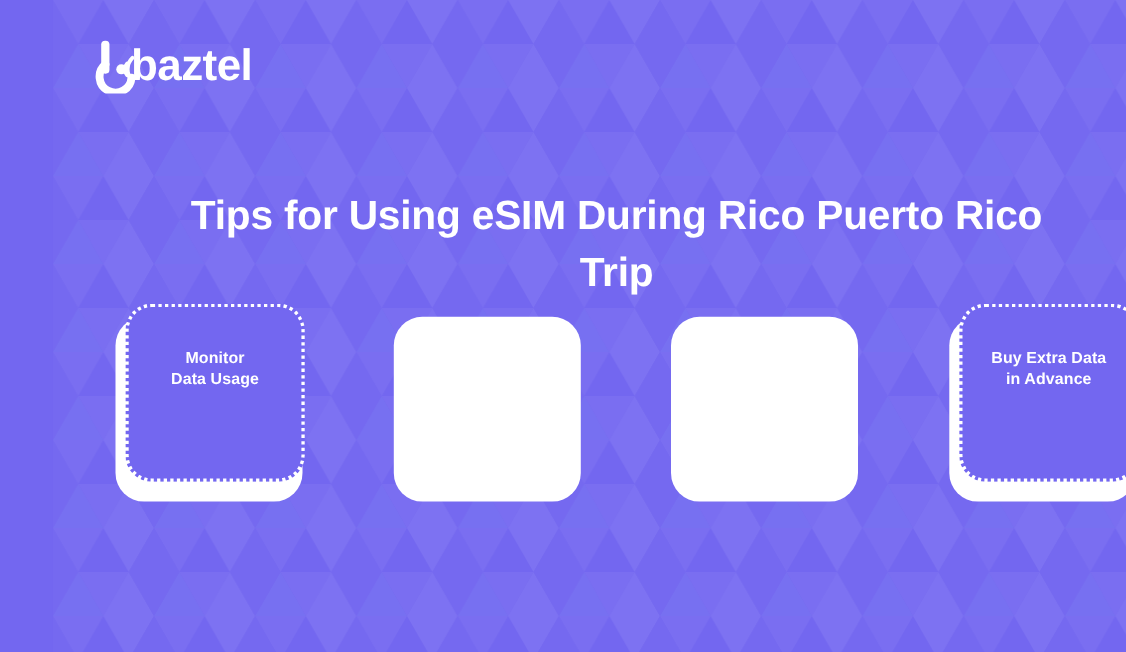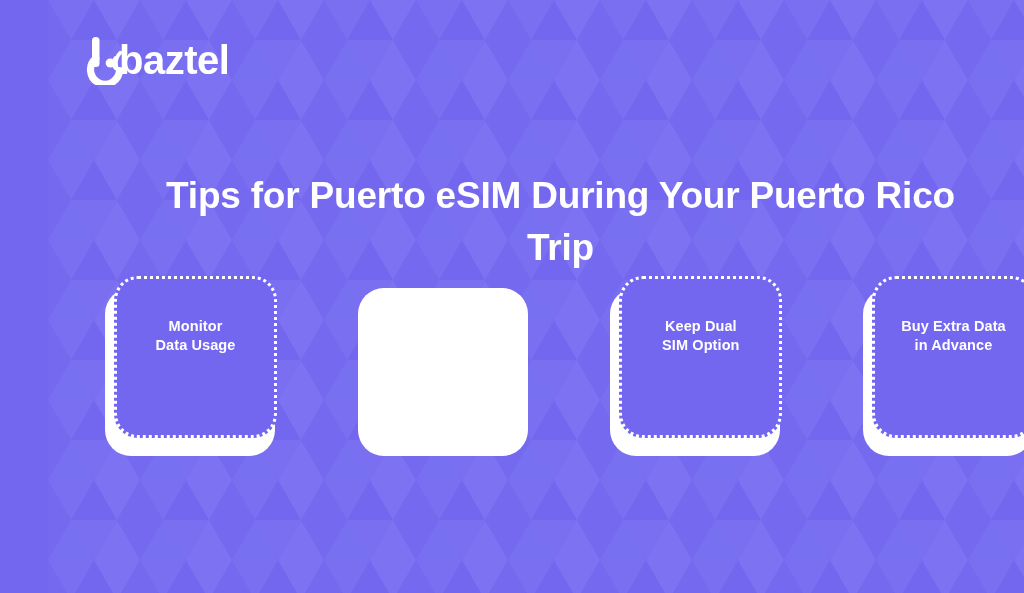--- a/index.html
+++ b/index.html
@@ -172,42 +172,39 @@
       <path d="M9.8 25.5 A14.5 14.5 0 1 0 33.5 37.6" fill="none" stroke="#ffffff" stroke-width="7.2" stroke-linecap="round"></path>
 
       <circle cx="24.3" cy="30" r="4.6" fill="#ffffff"></circle>
 
       <path d="M29.6 24.8 A7.6 7.6 0 0 0 29.6 35.3" fill="none" stroke="#ffffff" stroke-width="3.6" stroke-linecap="round"></path>
       <path d="M34.4 19.6 A14.6 14.6 0 0 0 34.4 40.5" fill="none" stroke="#ffffff" stroke-width="3.6" stroke-linecap="round"></path>
     </svg>
     <span class="logo-text">baztel</span>
   </div>
 
-  <h1 class="title">Tips for Puerto eSIM During Your Puerto Rico Trip</h1>
+  <h1 class="title">Tips for Using eSIM During Rico Puerto Rico Trip</h1>
 
   <div class="cards">
 
     <div class="card">
       <div class="card-base"></div>
       <div class="card-face">
         <div class="card-label">Monitor<br>Data Usage</div>
       </div>
       <div class="card-number">01</div>
     </div>
 
     <div class="card">
       <div class="card-base"></div>
       <div class="card-number">02</div>
     </div>
 
     <div class="card">
       <div class="card-base"></div>
-      <div class="card-face">
-        <div class="card-label">Keep Dual<br>SIM Option</div>
-      </div>
       <div class="card-number">03</div>
     </div>
 
     <div class="card">
       <div class="card-base"></div>
       <div class="card-face">
         <div class="card-label">Buy Extra Data<br>in Advance</div>
       </div>
       <div class="card-number">04</div>
     </div>

